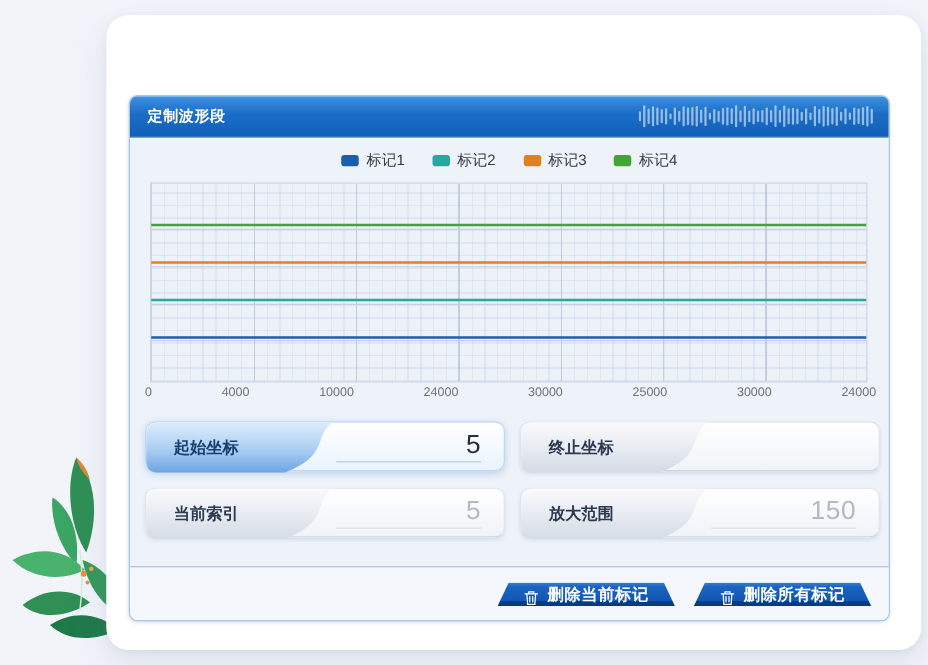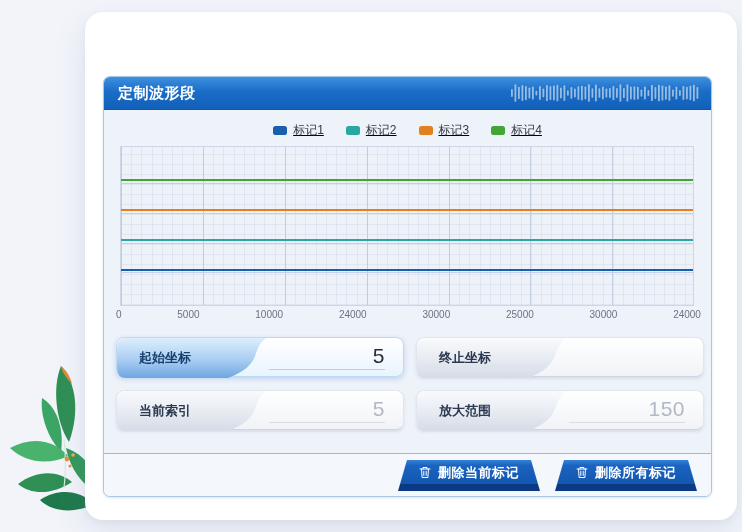--- a/index.html
+++ b/index.html
@@ -23,25 +23,25 @@
     border:1px solid #aac6e6;border-radius:7px;overflow:hidden;
     background:#eef2f9;box-sizing:border-box;
     box-shadow:0 1px 3px rgba(120,150,190,.25);
   }
   .panel-header{
     height:33px;display:flex;align-items:center;justify-content:space-between;
     padding:0 10px 0 14px;box-sizing:border-box;
     background:linear-gradient(180deg,#3e90e0 0%,#1a6dc6 45%,#1160ba 100%);
     border-bottom:1px solid #0f56a8;
   }
-  .panel-title{color:#ffffff;font-size:15px;font-weight:bold;letter-spacing:.5px;}
+  .panel-title{color:#ffffff;font-size:12px;font-weight:bold;letter-spacing:.5px;}
   .wave{display:block;}
   
   .legend{
-    margin-top:7px;height:22px;display:flex;align-items:flex-end;justify-content:center;gap:22px;text-decoration:underline;
+    margin-top:7px;height:22px;display:flex;align-items:center;justify-content:center;gap:22px;
   }
   .legend-item{display:flex;align-items:center;gap:6px;cursor:pointer;}
   .legend-item .sw{width:14px;height:9px;border-radius:2.5px;display:inline-block;background:#999;}
   .legend-item .lt{font-size:12px;color:#333a45;}
   
   .plot{
     position:relative;margin:7px 17px 0 16px;height:160px;box-sizing:border-box;
     border:1px solid #ccd6e6;background:#edf1f8;
     background-image:
       repeating-linear-gradient(90deg,rgba(170,188,216,.20) 0 1px,transparent 1px 10.25px),
@@ -88,22 +88,22 @@
   }
   .field.active .val{border-bottom-color:#b9cfe6;}
   .field.disabled .val{color:#b2b9c4;border-bottom-color:#d9dde4;}
   
   .sep{margin-top:23px;height:1px;background:#9db9dc;}
   .footer{
     height:43px;background:#f4f8fc;display:flex;align-items:center;justify-content:flex-end;
     gap:15px;padding-right:14px;box-sizing:border-box;
   }
   .btn{
-    position:relative;height:31px;min-width:142px;border:none;outline:none;cursor:pointer;
-    display:inline-flex;align-items:flex-start;justify-content:center;gap:7px;
+    position:relative;height:19px;min-width:142px;border:none;outline:none;cursor:pointer;
+    display:inline-flex;align-items:center;justify-content:center;gap:7px;
     padding:0 16px;box-sizing:border-box;
     clip-path:polygon(9px 0,calc(100% - 9px) 0,100% 100%,0 100%);
     background:linear-gradient(180deg,#3581d8 0%,#1b63c0 18%,#1257b0 78%,#0a3a84 78%,#0a3a84 100%);
     color:#ffffff;font-size:13px;font-weight:bold;
     font-family:"Liberation Sans","DejaVu Sans",sans-serif;letter-spacing:.5px;
   }
   .btn .blabel{line-height:25px;}
   .btn .ticon{margin-top:6px;}
 </style>
 </head>
@@ -226,21 +226,21 @@
       <div class="hgrid hg3"></div>
       <div class="hgrid hg4"></div>
       <div class="series-line" style="top: 77%; background: rgb(26, 95, 174);"></div>
       <div class="series-line" style="top: 58.5%; background: rgb(42, 167, 160);"></div>
       <div class="series-line" style="top: 39.5%; background: rgb(224, 128, 31);"></div>
       <div class="series-line" style="top: 20.5%; background: rgb(67, 165, 54);"></div>
     </div>
 
     <div class="x-axis">
       <span>0</span>
-      <span>5000</span>
+      <span>4000</span>
       <span>10000</span>
       <span>24000</span>
       <span>30000</span>
       <span>25000</span>
       <span>30000</span>
       <span>24000</span>
     </div>
 
     <div class="fields">
 

